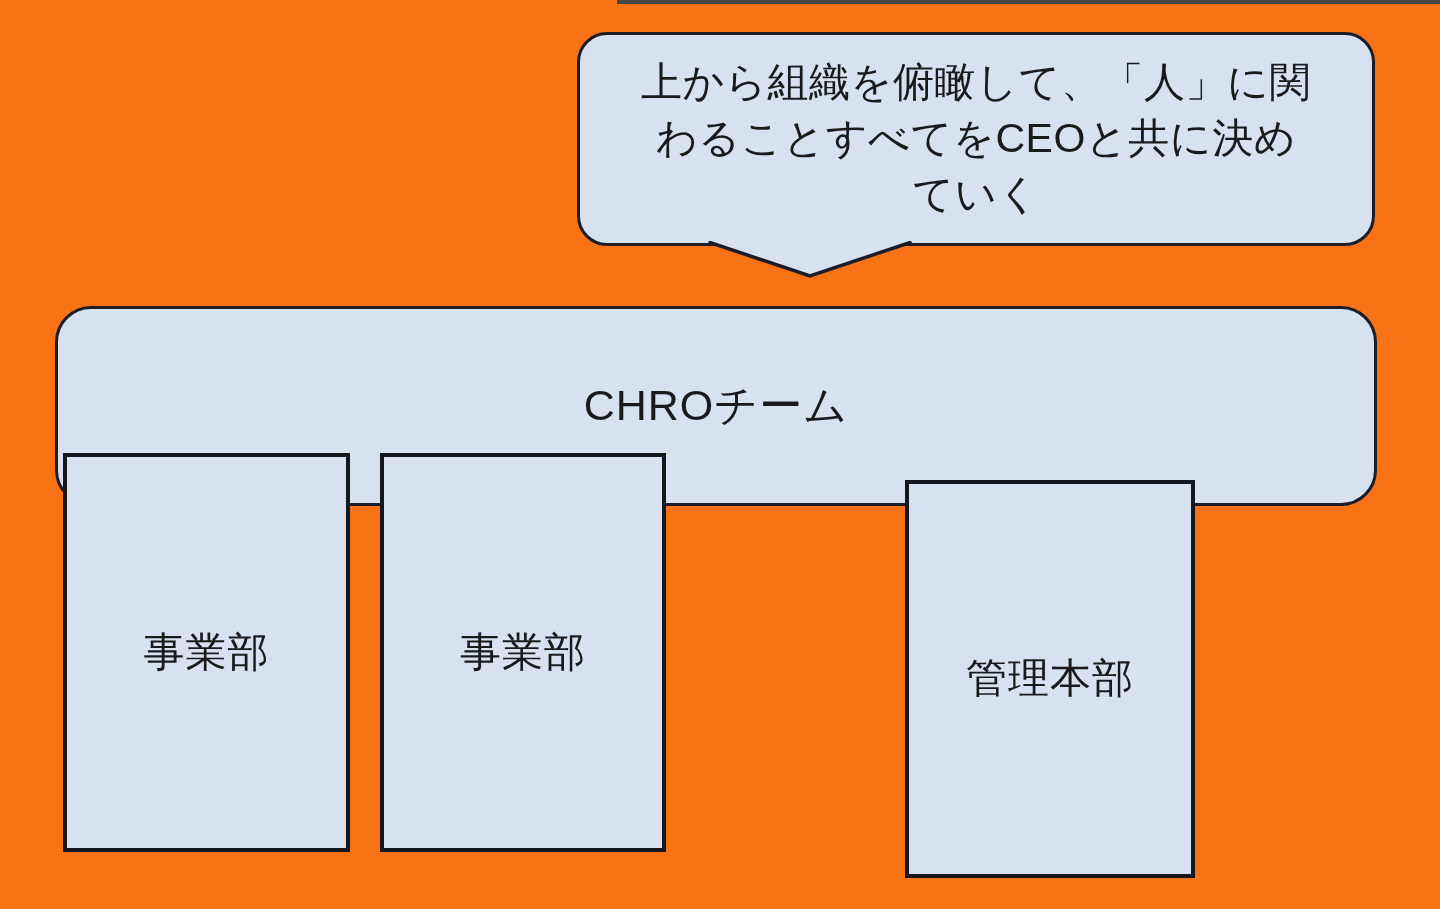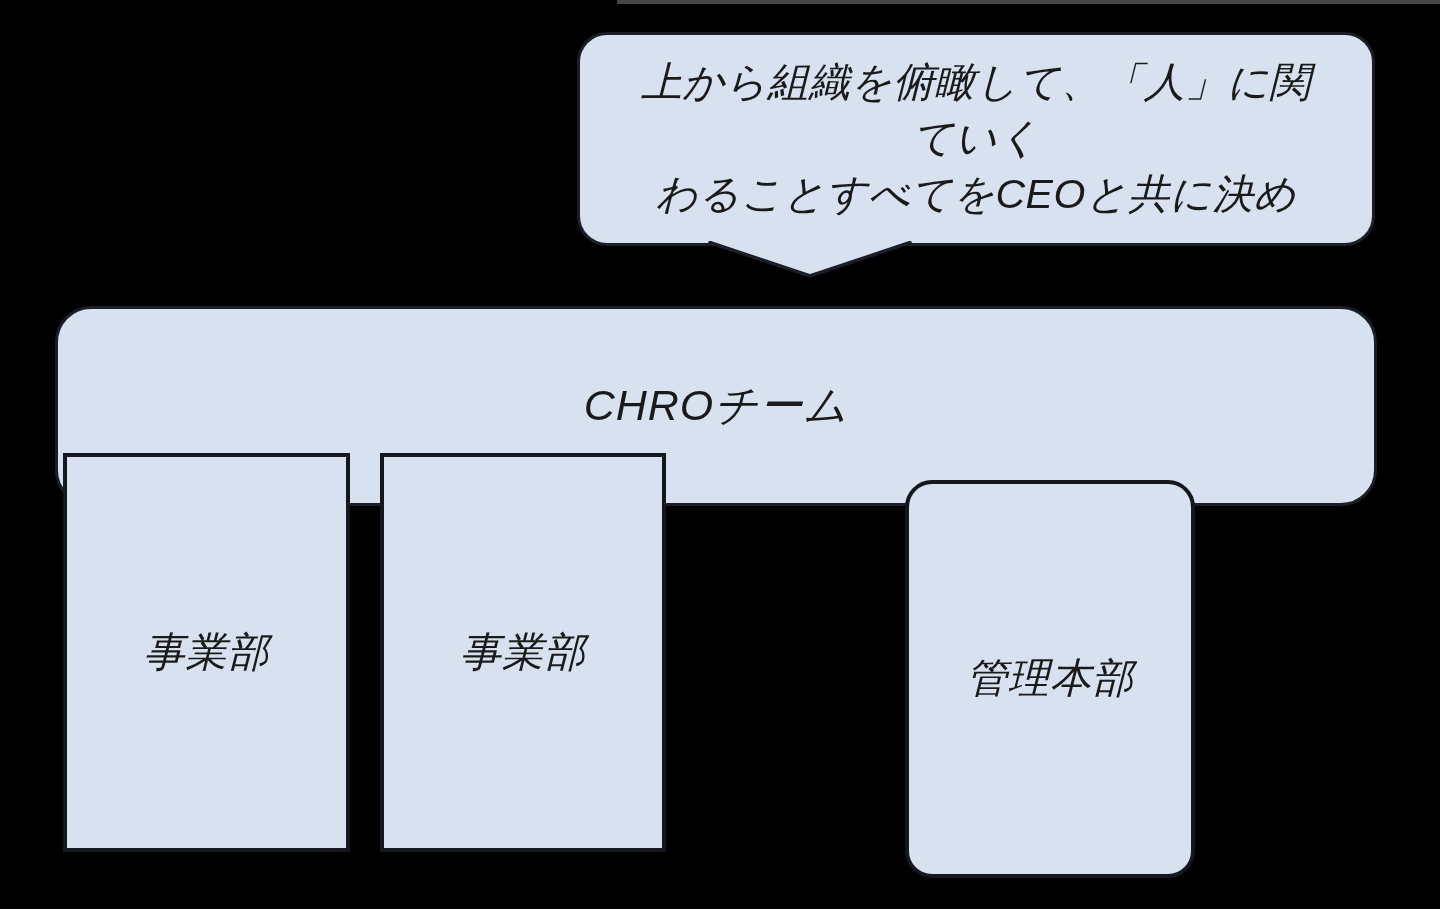--- a/index.html
+++ b/index.html
@@ -6,25 +6,24 @@
     --box-fill: #d7e1f0;
     --box-border: #1b1e28;
     --text-color: #1a1a1a;
   }
   * { box-sizing: border-box; }
   body { margin: 0; background: #ffffff; }
   .canvas {
     position: relative;
     width: 1440px;
     height: 909px;
-    background: #000000;
+    background: #f97316;
     overflow: hidden;
     font-family: "Liberation Sans", "DejaVu Sans", sans-serif;
     color: var(--text-color);
-    font-style: italic;
   }
   
   .top-edge {
     position: absolute;
     left: 617px; top: 0;
     width: 823px; height: 4px;
     background: #454545;
   }
   
   .callout {
@@ -84,34 +83,34 @@
   }
   .dept-label {
     text-align: center;
     font-size: 41px;
     line-height: 1.55;
     letter-spacing: 1px;
   }
   .dept-label div { white-space: nowrap; }
   .dept1 { left: 63px;  width: 287px; }
   .dept2 { left: 380px; width: 286px; }
-  .dept3 { left: 905px; top: 480px; width: 290px; height: 398px; border-radius: 27px; }
+  .dept3 { left: 905px; top: 480px; width: 290px; height: 398px; }
 </style>
 </head>
 <body>
 
 <div class="canvas">
 
   <div class="top-edge"></div>
 
   <div class="callout">
     <div class="callout-text">
       <div>上から組織を俯瞰して、「人」に関</div>
+      <div>わることすべてをCEOと共に決め</div>
       <div>ていく</div>
-      <div>わることすべてをCEOと共に決め</div>
     </div>
   </div>
 
   <div class="chro-box">
     <div class="chro-label">CHROチーム</div>
   </div>
 
   <svg class="tail" viewBox="0 0 225 42" aria-hidden="true">
     <polygon class="tail-fill" points="10,0 210,0 110,35"></polygon>
     <path class="tail-stroke" d="M10,1.5 L110,35 L210,1.5"></path>

